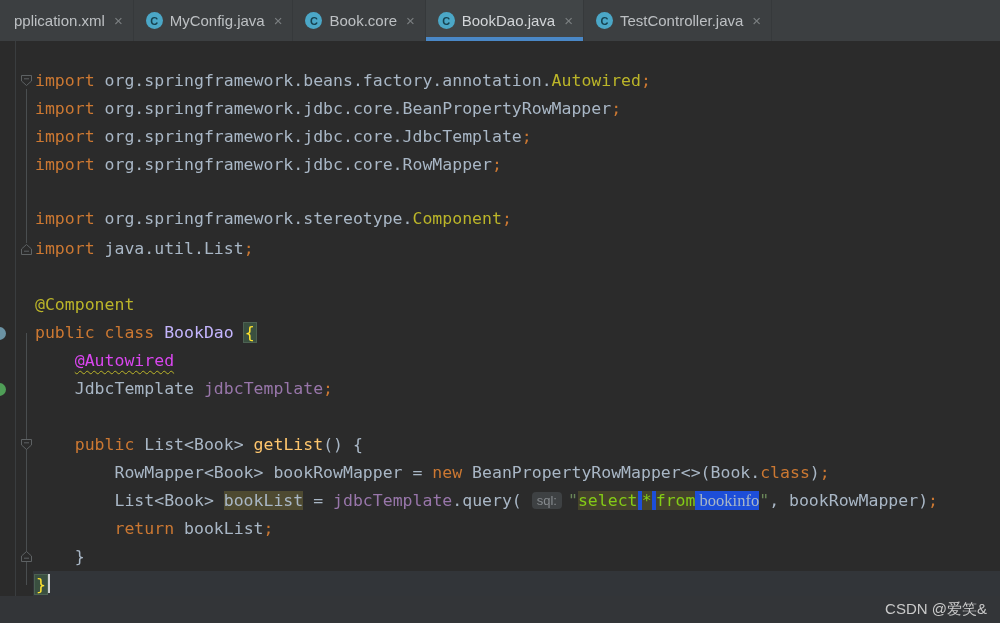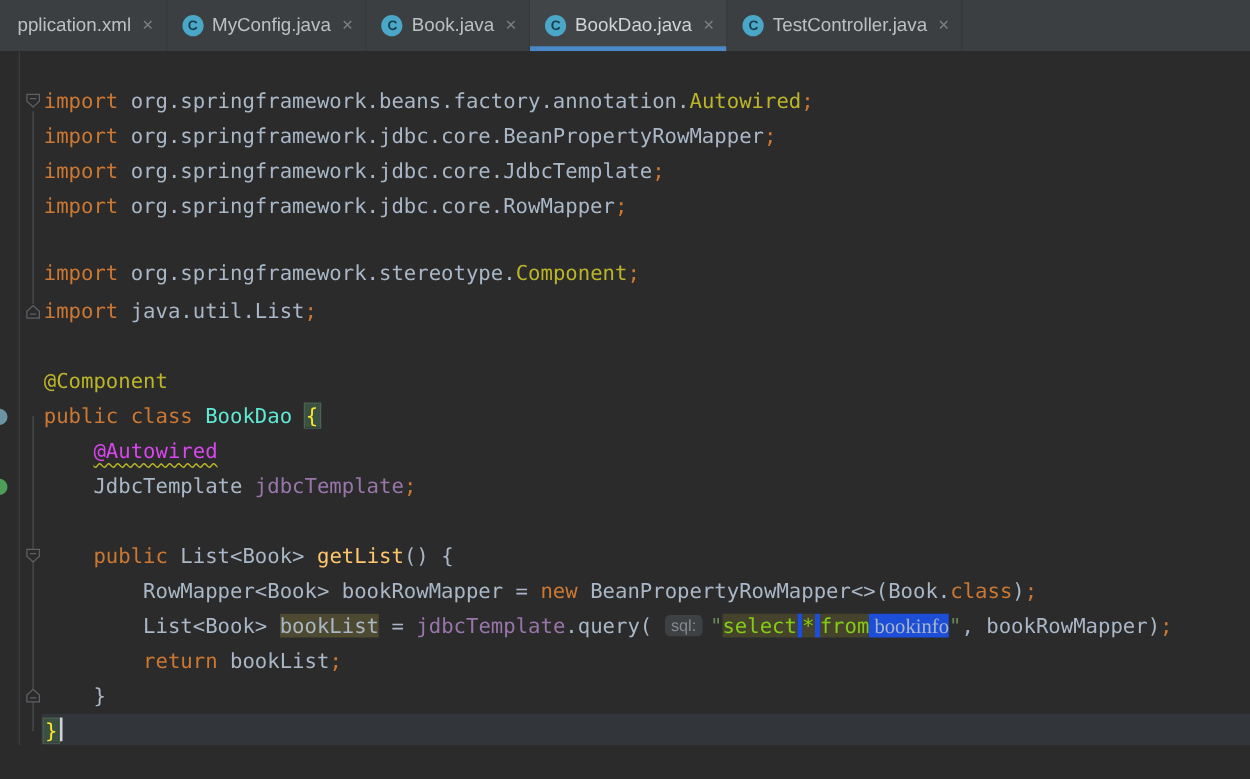--- a/index.html
+++ b/index.html
@@ -33,21 +33,21 @@
 
   .cl { position:absolute; left:35px; height:22px; line-height:22px; white-space:pre;
         font-family:"DejaVu Sans Mono",monospace; font-size:16.5px; }
 
   
   .tk-kw    { color:#CC7832; }
   .tk-def   { color:#A9B7C6; }
   .tk-ann   { color:#BBB529; }
   .tk-annw  { color:#d946ef; text-decoration:underline wavy #BBB529;
               text-decoration-thickness:1px; text-underline-offset:4px;text-align:right; }
-  .tk-cls   { color:#5eead4;text-align:center; }
+  .tk-cls   { color:#c4b5fd;text-align:center; }
   .tk-field { color:#9876AA; }
   .tk-meth  { color:#FFC66D; }
   .tk-str   { color:#6A8759; }
   .tk-sqlk  { color:#84cc16; background:#45432B; }
   .tk-sqld  { color:#A9B7C6; background:#1d4ed8;font-family:Liberation Serif, serif; }
   .tk-idhl  { color:#A9B7C6; background:#4E4A31; }
   .tk-bracehl { color:#FFE32E; background:#3A5040; box-shadow:0 0 0 1px #4C6152; padding:0 1px; }
   .tk-inlay { display:inline-block; background:#3E4143; color:#868A8E; border-radius:4px;
               font-family:"Liberation Sans",sans-serif; font-size:13px; line-height:17px;
               padding:0 5px; margin-right:6px; vertical-align:1px; }
@@ -73,21 +73,21 @@
       <span class="cicon">
           <span>C</span>
         </span>
       <span>MyConfig.java</span>
       <span class="tclose">×</span>
     </div>
     <div class="tab">
       <span class="cicon">
           <span>C</span>
         </span>
-      <span>Book.java</span>
+      <span>Book.core</span>
       <span class="tclose">×</span>
     </div>
     <div class="tab active">
       <span class="cicon">
           <span>C</span>
         </span>
       <span>BookDao.java</span>
       <span class="tclose">×</span>
     </div>
     <div class="tab">
@@ -142,14 +142,17 @@
         <div class="cl" style="top: 365px;"></div>
         <div class="cl" style="top: 393px;"><span class="tk-def">    </span><span class="tk-kw">public</span><span class="tk-def"> List&lt;Book&gt; </span><span class="tk-meth">getList</span><span class="tk-def">() {</span></div>
         <div class="cl" style="top: 421px;"><span class="tk-def">        RowMapper&lt;Book&gt; bookRowMapper = </span><span class="tk-kw">new</span><span class="tk-def"> BeanPropertyRowMapper&lt;&gt;(Book.</span><span class="tk-kw">class</span><span class="tk-def">)</span><span class="tk-kw">;</span></div>
         <div class="cl" style="top: 449px;"><span class="tk-def">        List&lt;Book&gt; </span><span class="tk-idhl">bookList</span><span class="tk-def"> = </span><span class="tk-field">jdbcTemplate</span><span class="tk-def">.query( </span><span class="tk-inlay">sql:</span><span class="tk-str">"</span><span class="tk-sqlk">select</span><span class="tk-sqld"> </span><span class="tk-sqlk">*</span><span class="tk-sqld"> </span><span class="tk-sqlk">from</span><span class="tk-sqld"> </span><span class="tk-sqld">bookinfo</span><span class="tk-str">"</span><span class="tk-def">, bookRowMapper)</span><span class="tk-kw">;</span></div>
         <div class="cl" style="top: 477px;"><span class="tk-def">        </span><span class="tk-kw">return</span><span class="tk-def"> bookList</span><span class="tk-kw">;</span></div>
         <div class="cl" style="top: 505px;"><span class="tk-def">    }</span></div>
         <div class="cl" style="top: 533px;"><span class="tk-bracehl">}</span><span class="tk-caret"></span></div>
       </div>
   </div>
 
+  <div class="wstrip">
+    <span>CSDN @爱笑&amp;</span>
+  </div>
 
 </div>
 
 </body></html>

